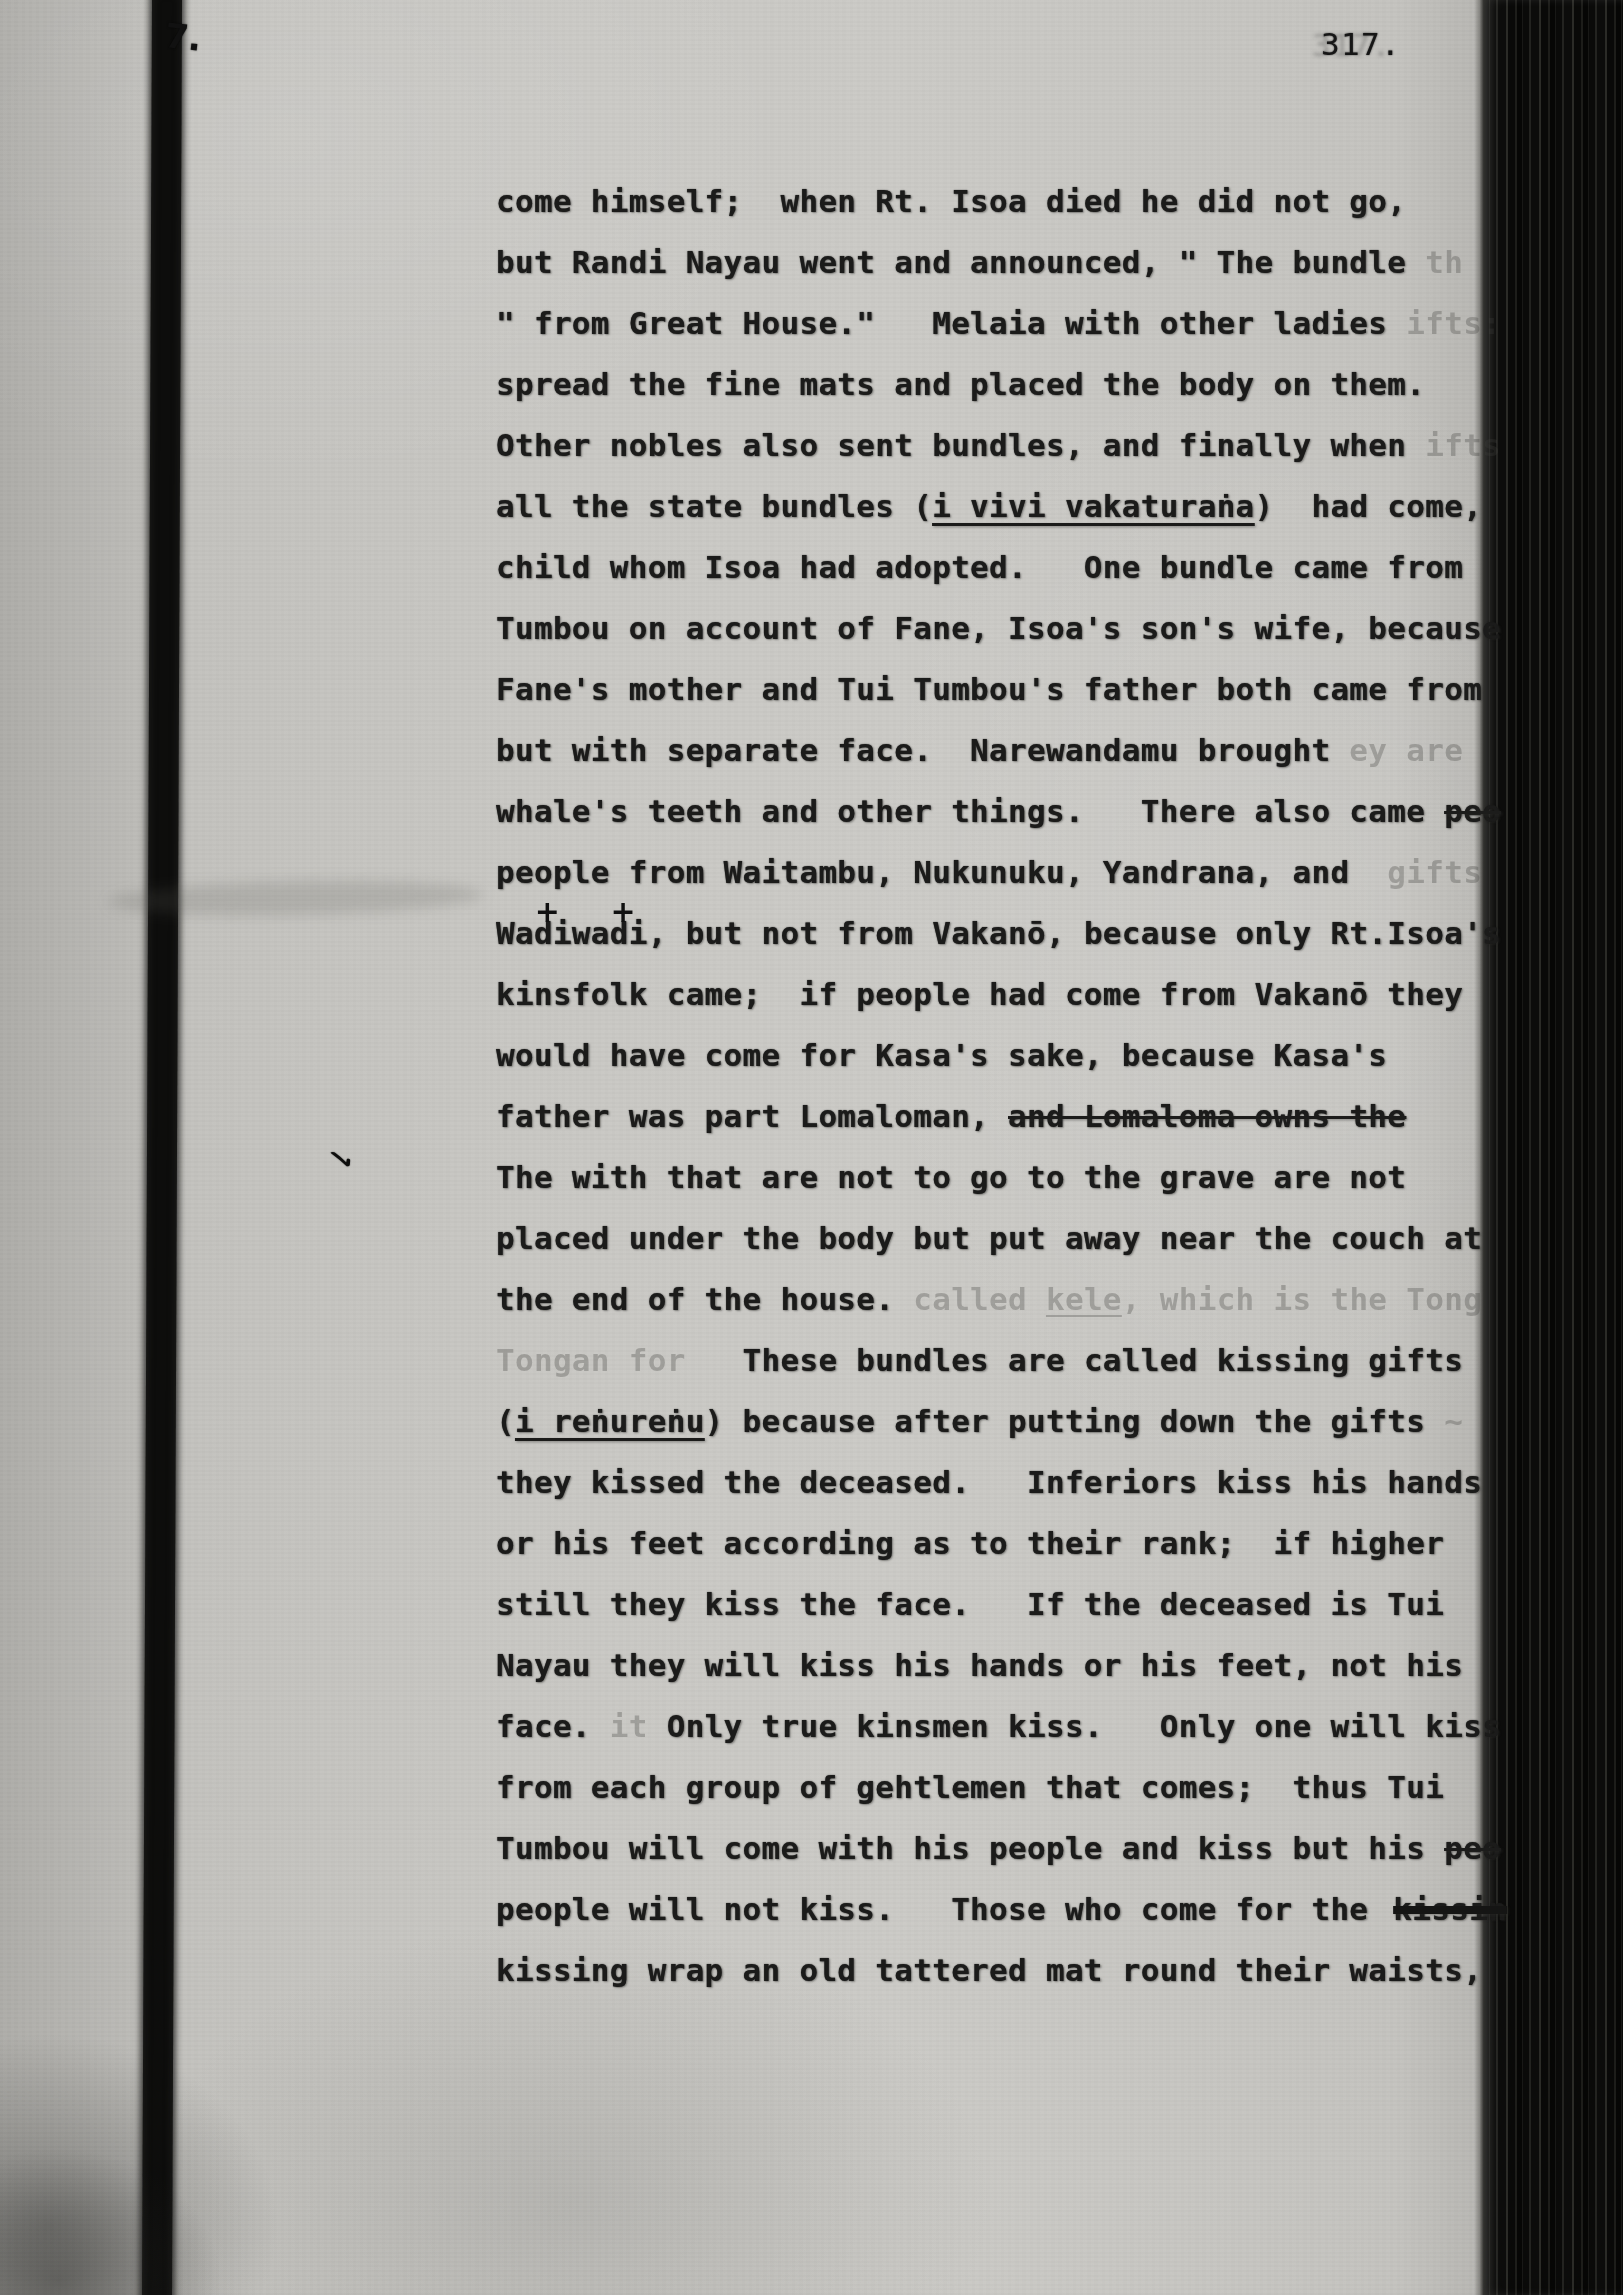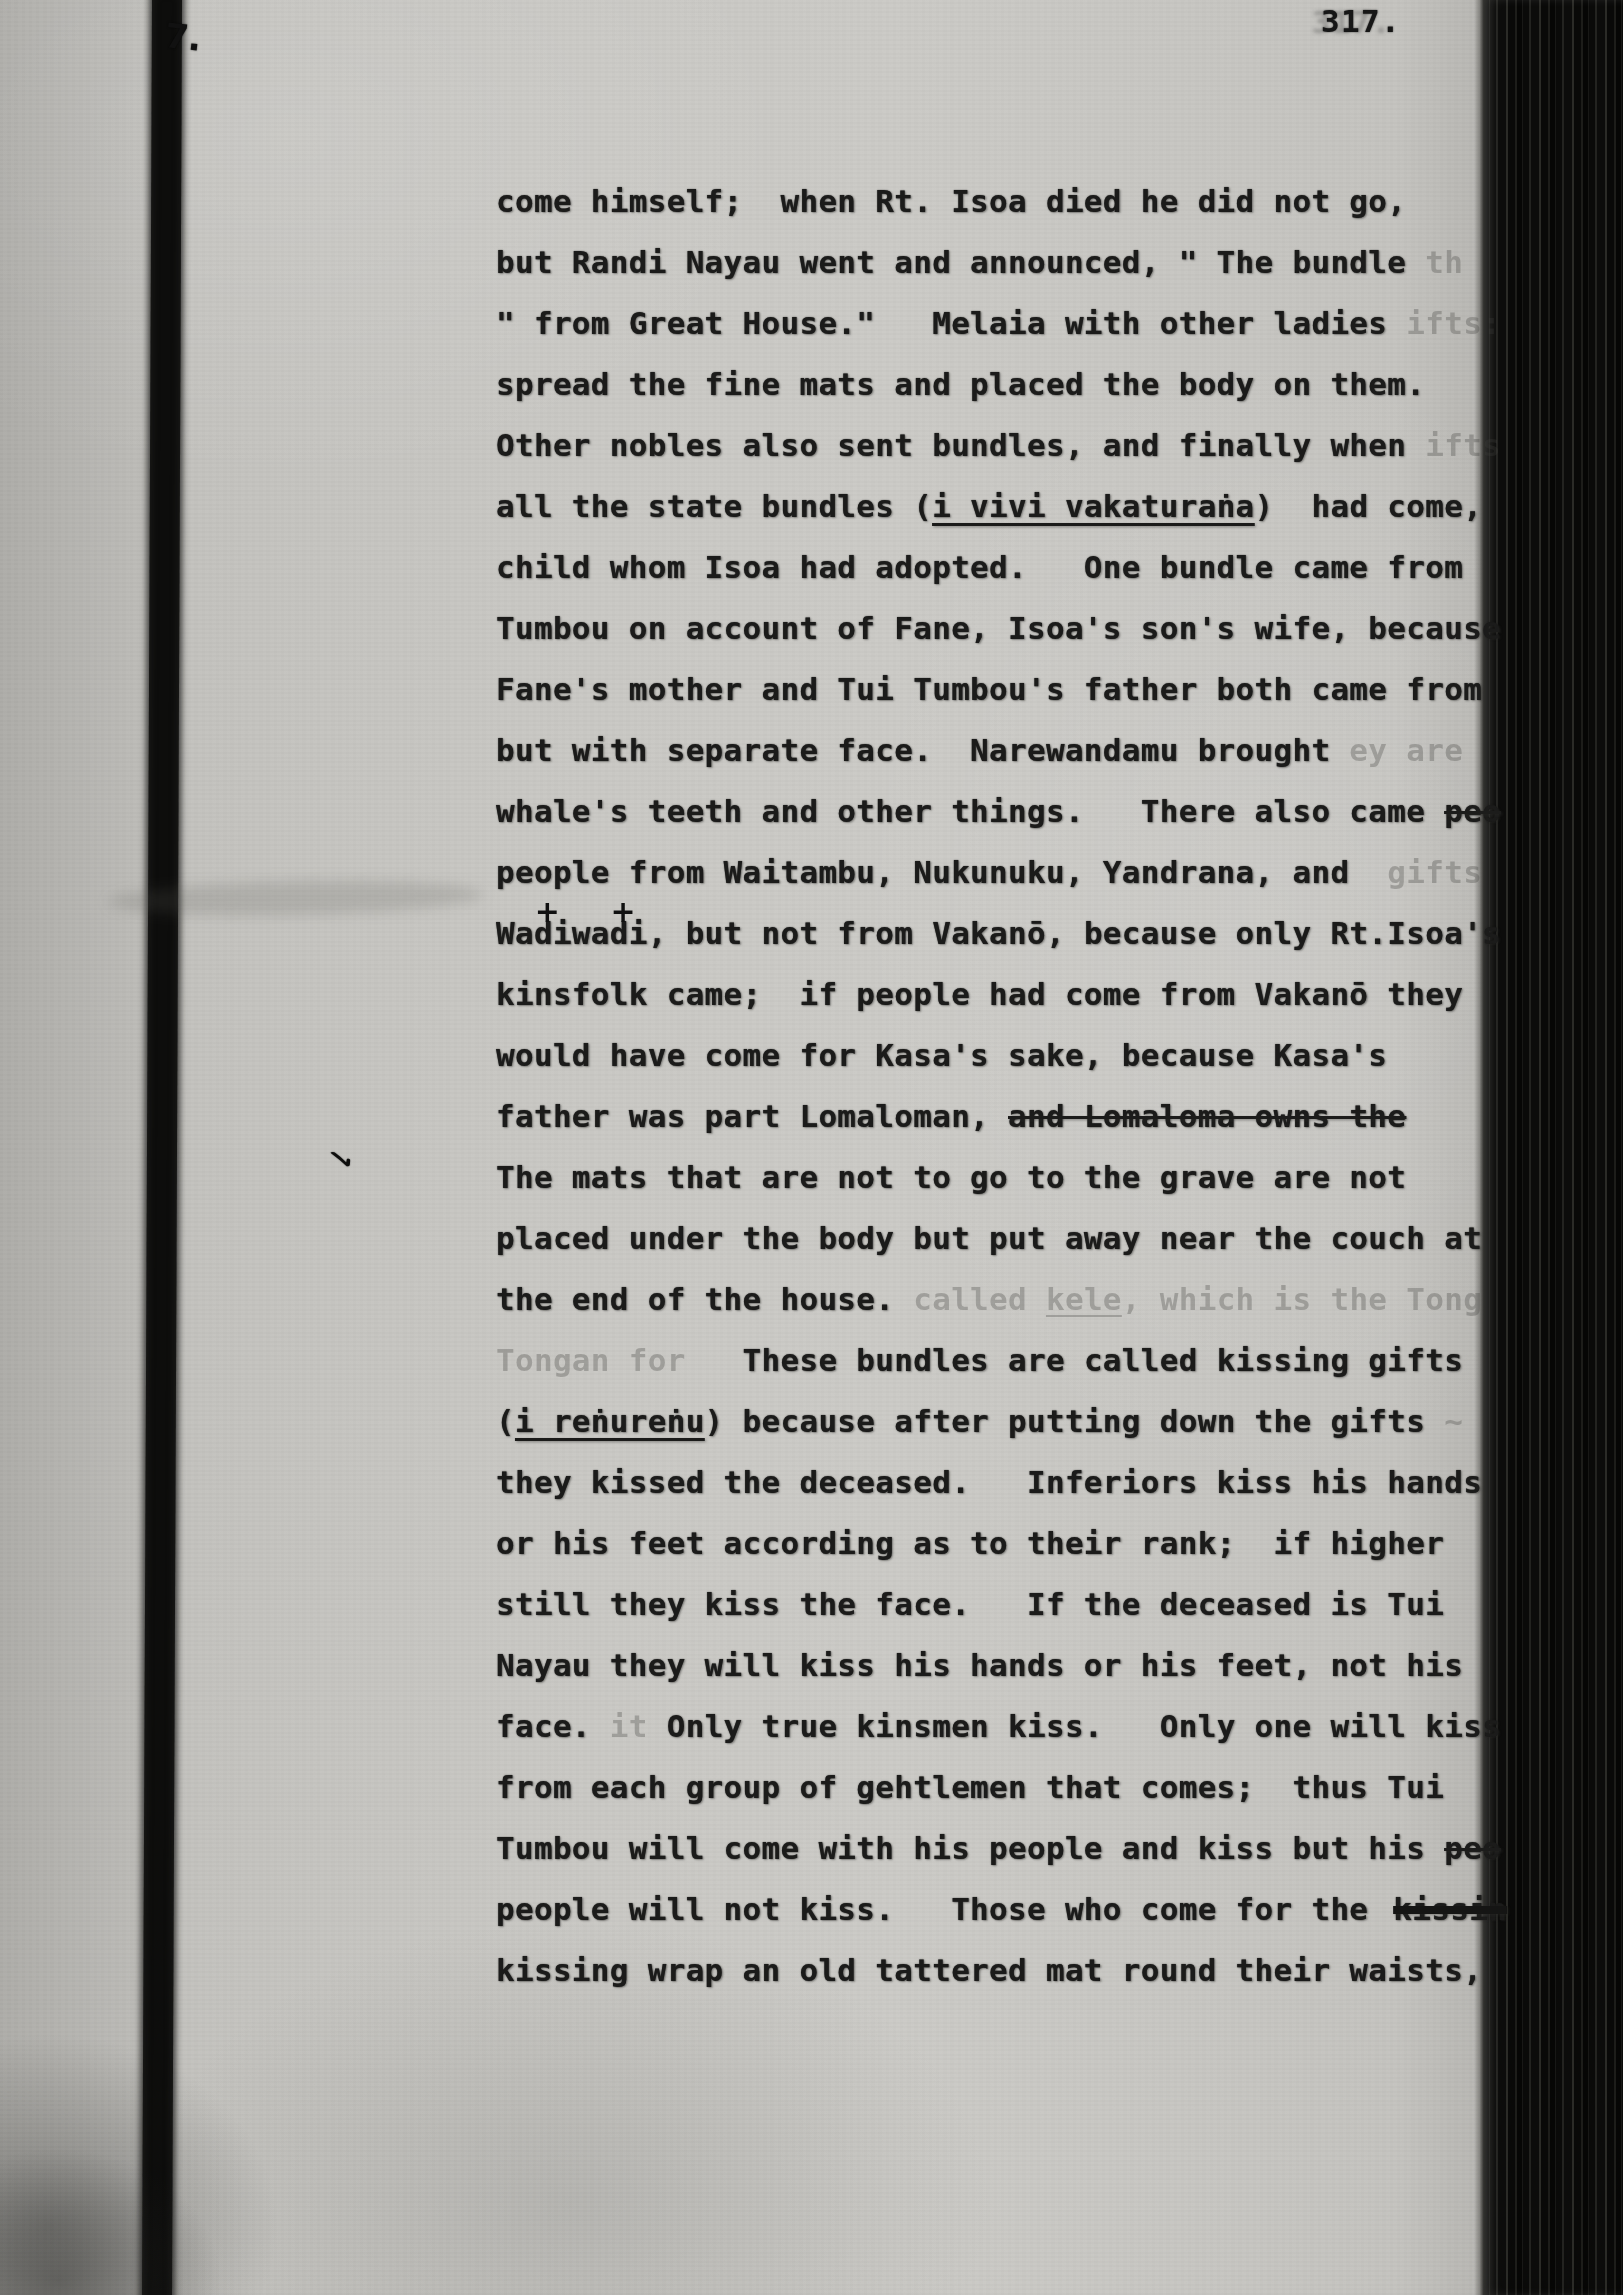--- a/index.html
+++ b/index.html
@@ -44,22 +44,22 @@
         #060605 0 4.6px, #181816 4.6px 6.5px, #0a0a09 6.5px 12.4px,
         #232320 12.4px 14.4px, #0c0c0b 14.4px 22px, #2b2b27 22px 23.6px,
         #090908 23.6px 31px, #1d1d1a 31px 33px);
     box-shadow:inset 9.2px 0 11.8px -3.9px rgba(190,189,183,.28);
   }
   .edge-right:before{
     content:"";position:absolute;left:-10.5px;top:0;width:10.5px;height:100%;
     background:linear-gradient(90deg, rgba(120,119,115,0) 0, rgba(95,94,90,.55) 55%, #2a2a27 100%);
   }
   .page-number{
-    position:absolute;left:1321px;top:3px;
-    font-size:31px;font-weight:bold;color:#161616;
+    position:absolute;left:1321px;top:26px;
+    font-size:31px;font-weight:normal;color:#161616;
     letter-spacing:1.3px;
     text-shadow:0 0 2px rgba(20,20,20,.75), -9.2px 1.3px 3.9px rgba(60,60,60,.35);
   }
   
   .text-col{
     position:absolute;left:496px;top:171px;width:1021px;
     font-size:31px;font-weight:bold;line-height:61px;
     letter-spacing:0.3px;color:#1b1b1a;
   }
   .line{white-space:pre;filter:blur(0.2px);}
@@ -121,21 +121,21 @@
       <div class="line"><span>child whom Isoa had adopted.   One bundle came from</span></div>
       <div class="line"><span>Tumbou on account of Fane, Isoa's son's wife, because</span></div>
       <div class="line"><span>Fane's mother and Tui Tumbou's father both came from</span></div>
       <div class="line"><span>but with separate face.  Narewandamu brought</span><span class="g"> ey are</span></div>
       <div class="line"><span>whale's teeth and other things.   There also came </span><span class="s">peo</span></div>
       <div class="line"><span>people from Waitambu, Nukunuku, Yandrana, and</span><span class="g">  gifts</span></div>
       <div class="line"><span>Wa</span><span class="plus">+</span><span>diwa</span><span class="plus">+</span><span>di, but not from Vakanō, because only Rt.Isoa's</span></div>
       <div class="line"><span>kinsfolk came;  if people had come from Vakanō they</span></div>
       <div class="line"><span>would have come for Kasa's sake, because Kasa's</span></div>
       <div class="line"><span>father was part Lomaloman, </span><span class="s">and Lomaloma owns the</span></div>
-      <div class="line"><span>The mats that are not to go to the grave are not</span></div>
+      <div class="line"><span>The with that are not to go to the grave are not</span></div>
       <div class="line"><span>placed under the body but put away near the couch at</span></div>
       <div class="line"><span>the end of the house.</span><span class="g"> called </span><span class="gu">kele</span><span class="g">, which is the Tong</span></div>
       <div class="line"><span class="g">Tongan for </span><span>  These bundles are called kissing gifts</span></div>
       <div class="line"><span>(</span><span class="u">i reṅureṅu</span><span>) because after putting down the gifts</span><span class="g"> ~</span></div>
       <div class="line"><span>they kissed the deceased.   Inferiors kiss his hands</span></div>
       <div class="line"><span>or his feet according as to their rank;  if higher</span></div>
       <div class="line"><span>still they kiss the face.   If the deceased is Tui</span></div>
       <div class="line"><span>Nayau they will kiss his hands or his feet, not his</span></div>
       <div class="line"><span>face. </span><span class="g">it </span><span>Only true kinsmen kiss.   Only one will kiss</span></div>
       <div class="line"><span>from each group of gehtlemen that comes;  thus Tui</span></div>

